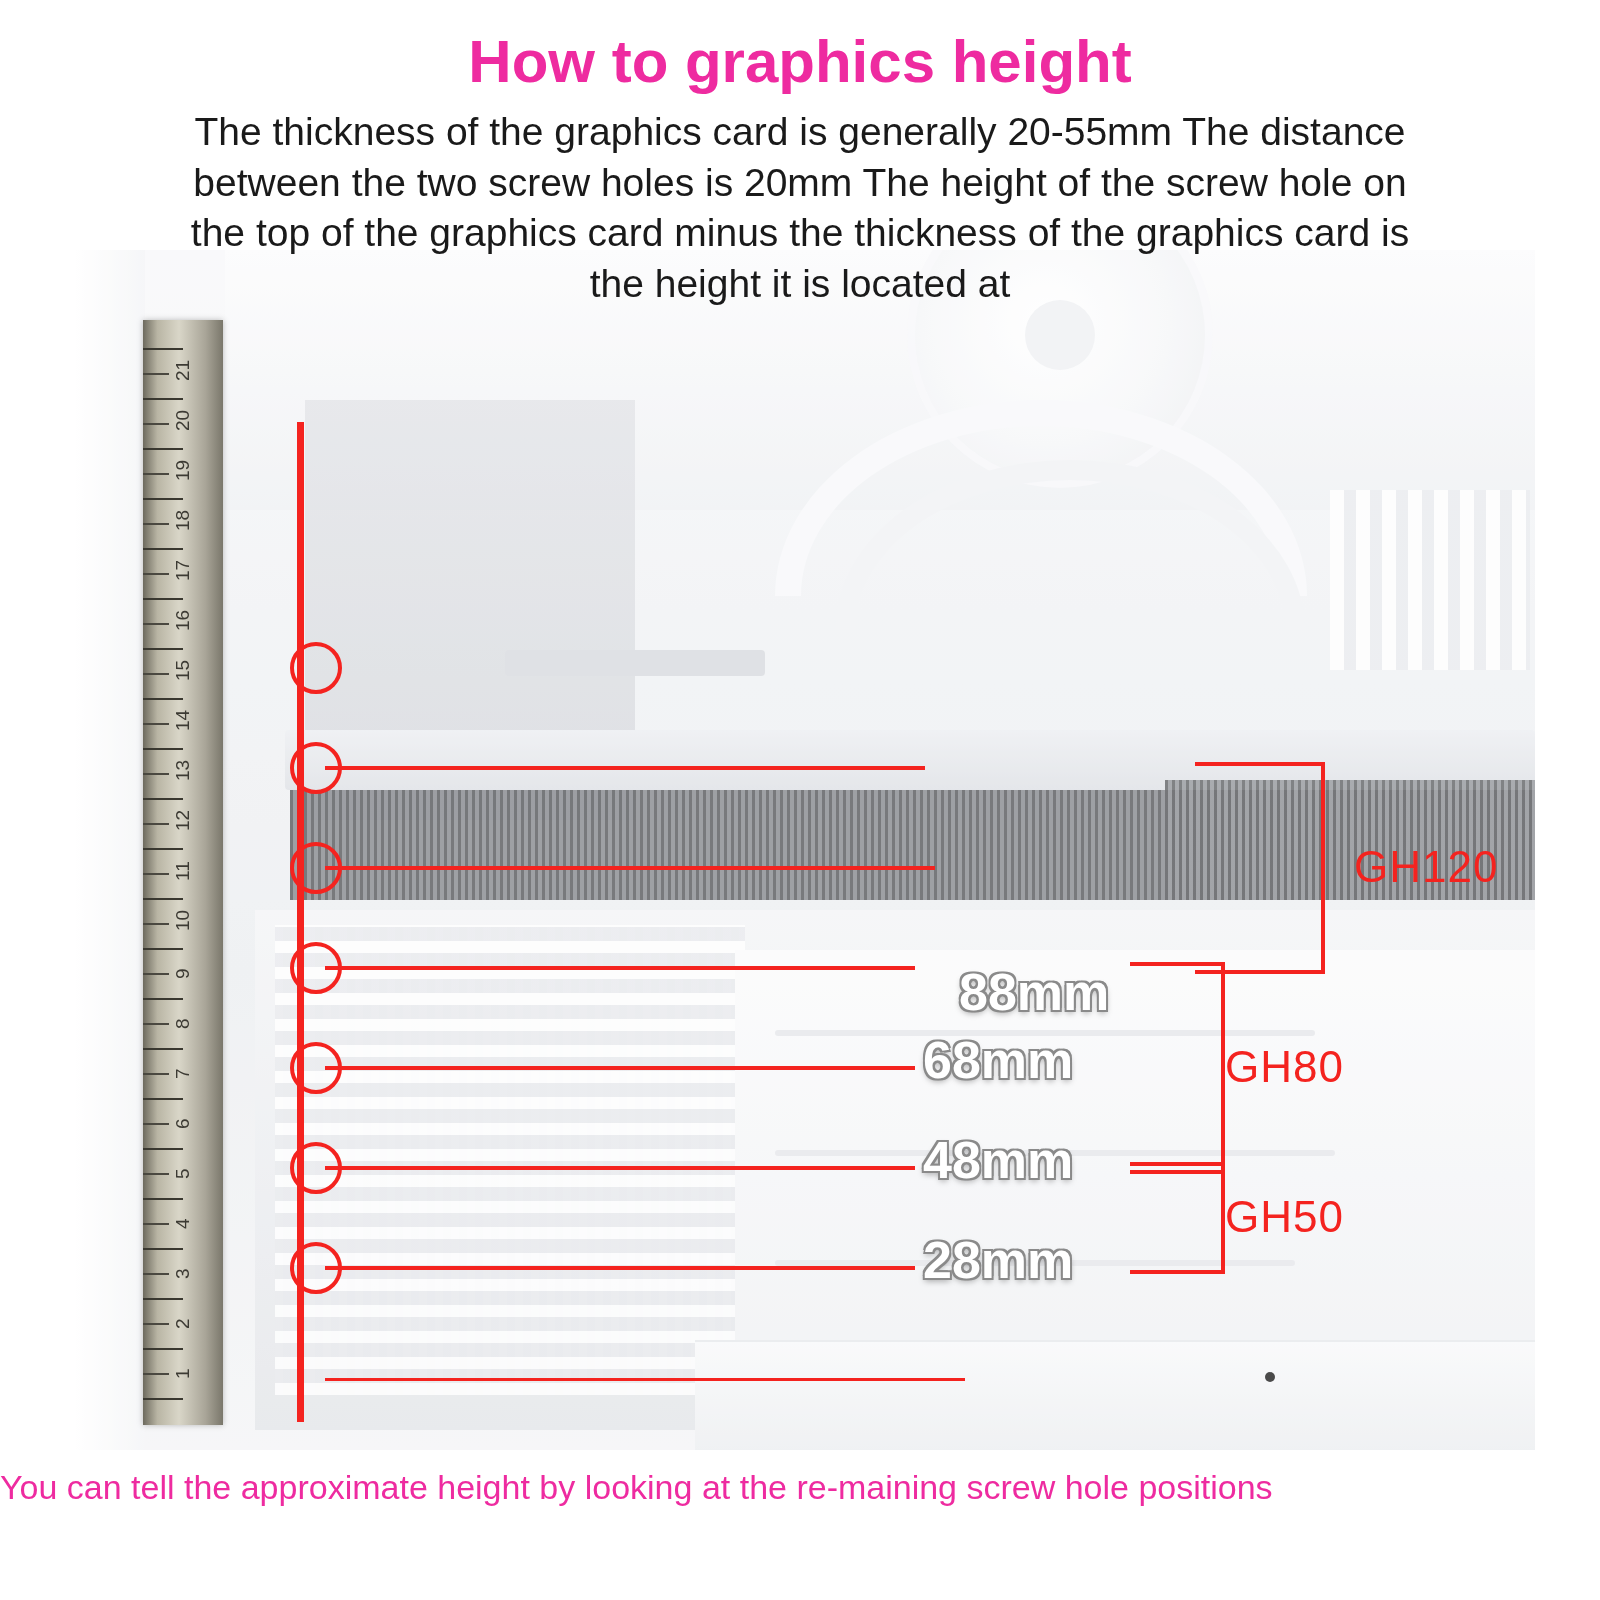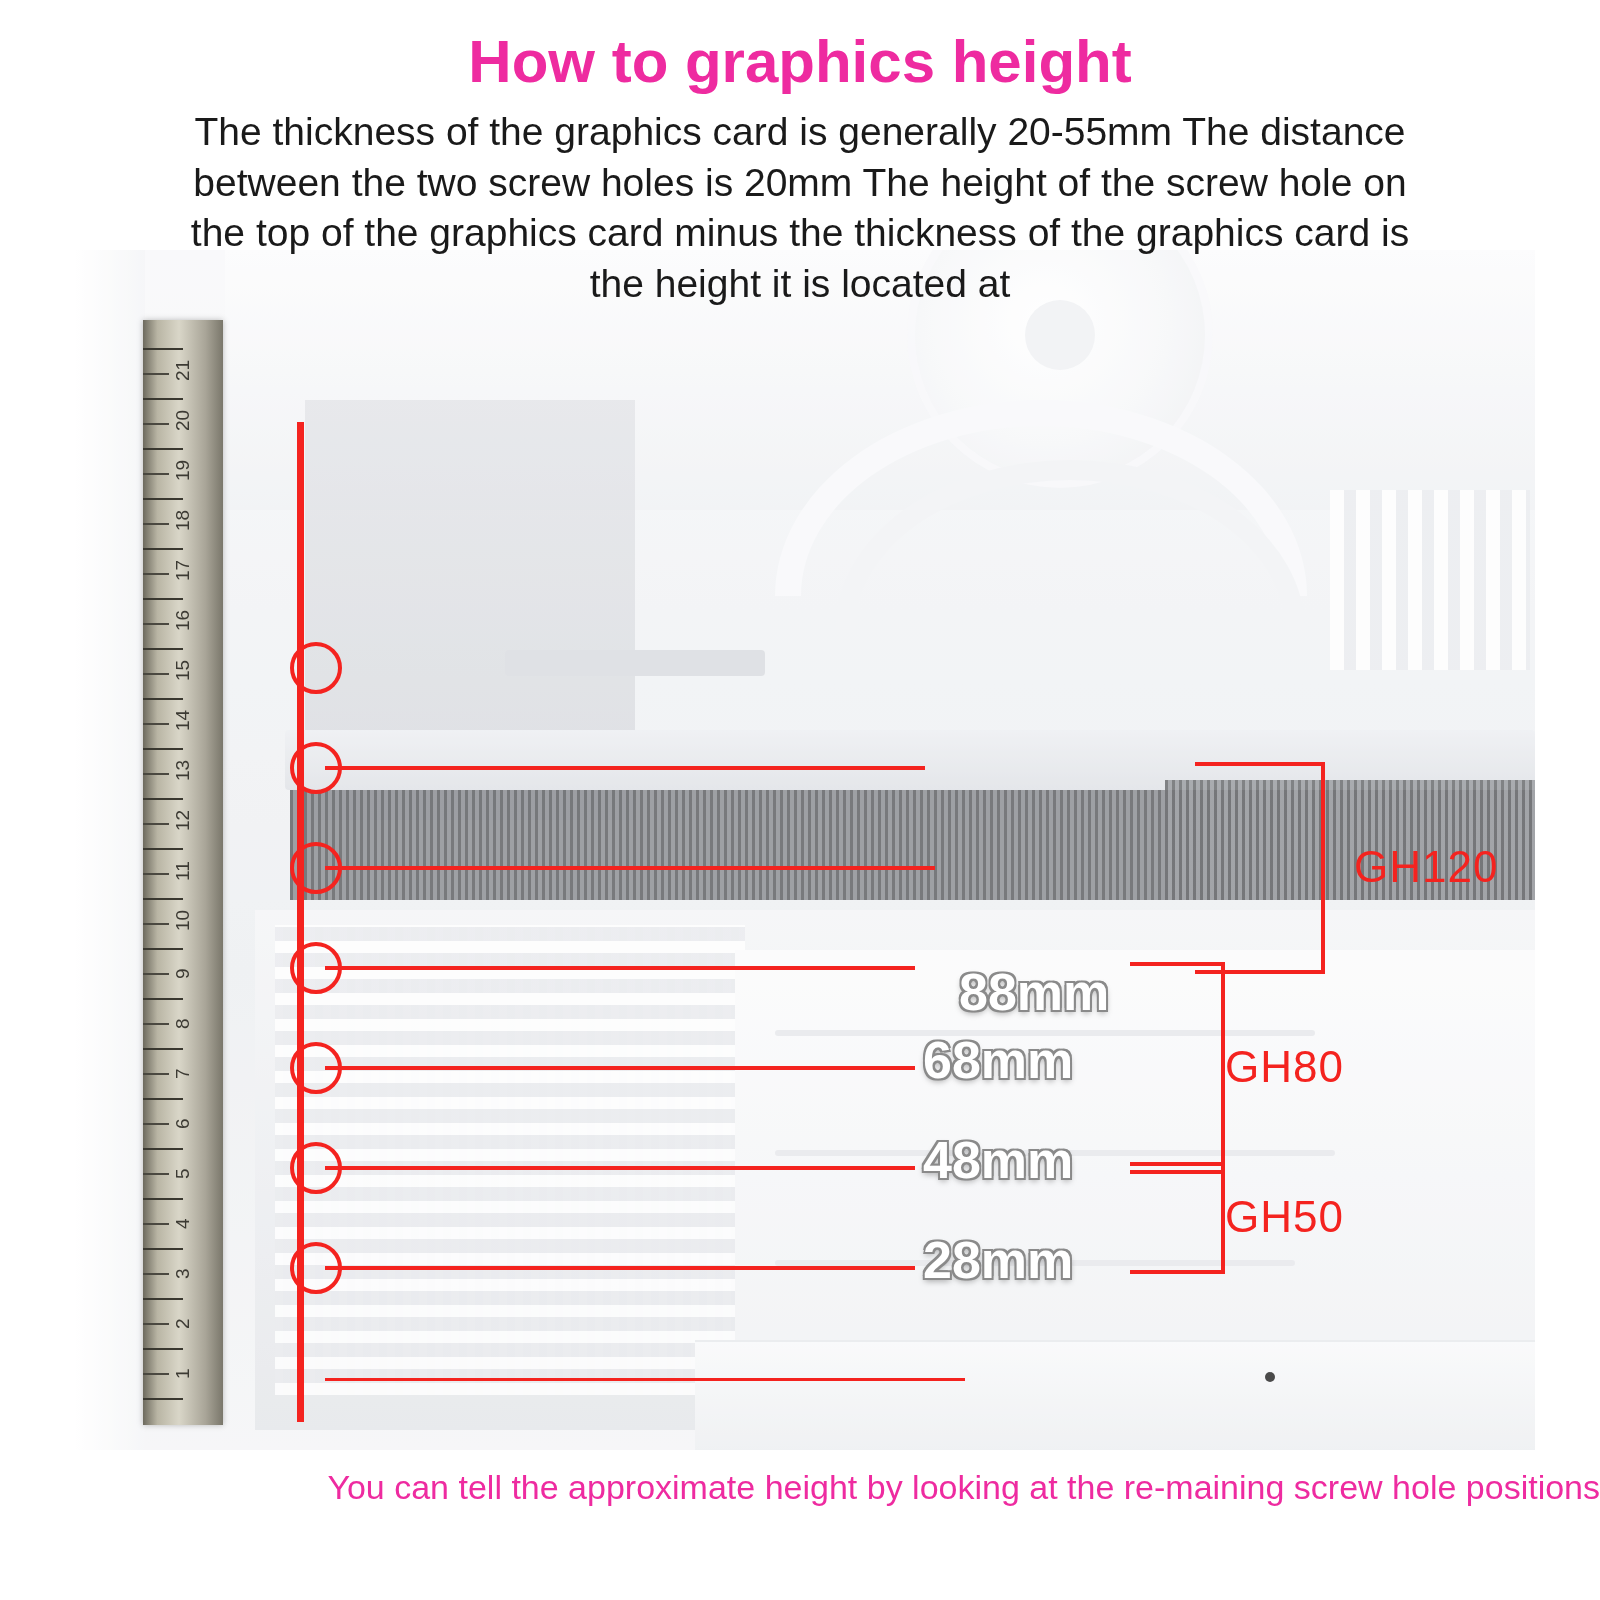--- a/index.html
+++ b/index.html
@@ -276,21 +276,21 @@
     letter-spacing: 1px;
     white-space: nowrap;
   }
 
   
   .footer {
     position: absolute;
     left: 0;
     top: 1465px;
     width: 1600px;
-    text-align: right;
+    text-align: left;
     font-size: 34px;
     color: #ee2ba0;
     line-height: 1.30;
     z-index: 40;
   }
 </style>
 </head>
 <body>
 
 <div class="page">

